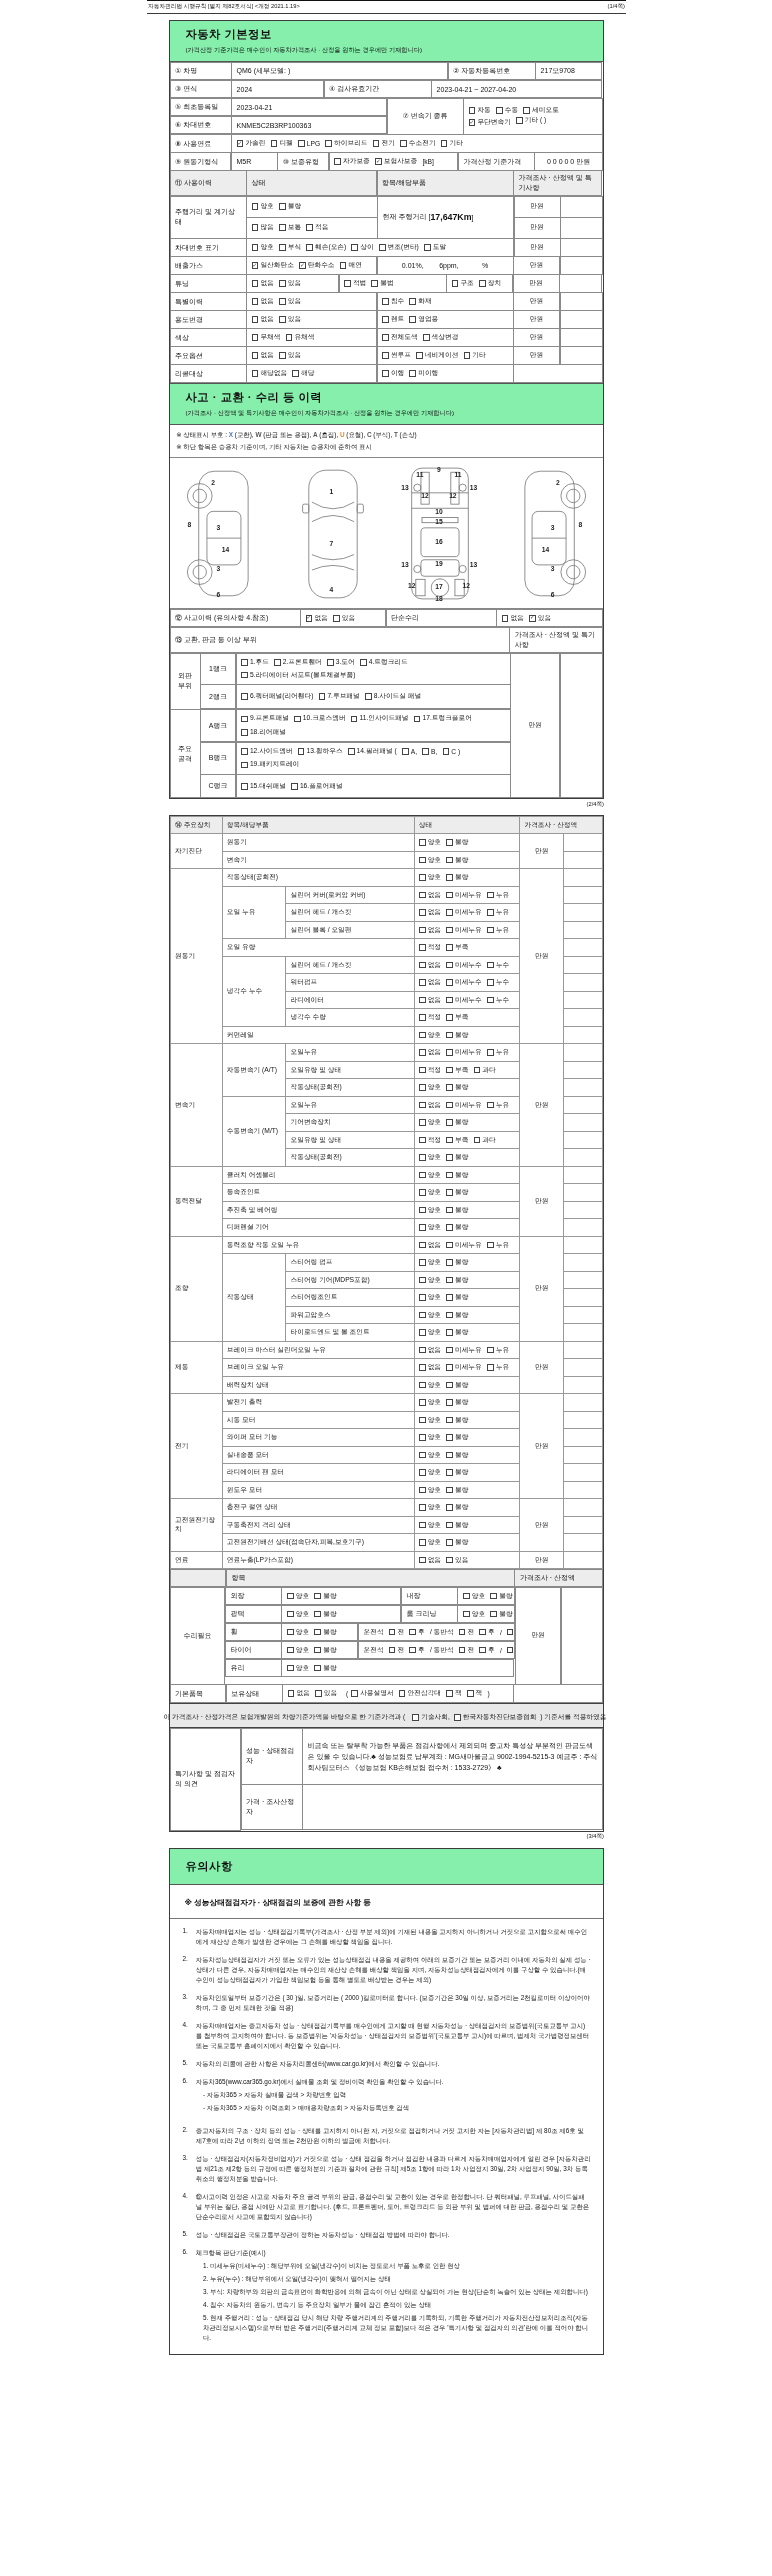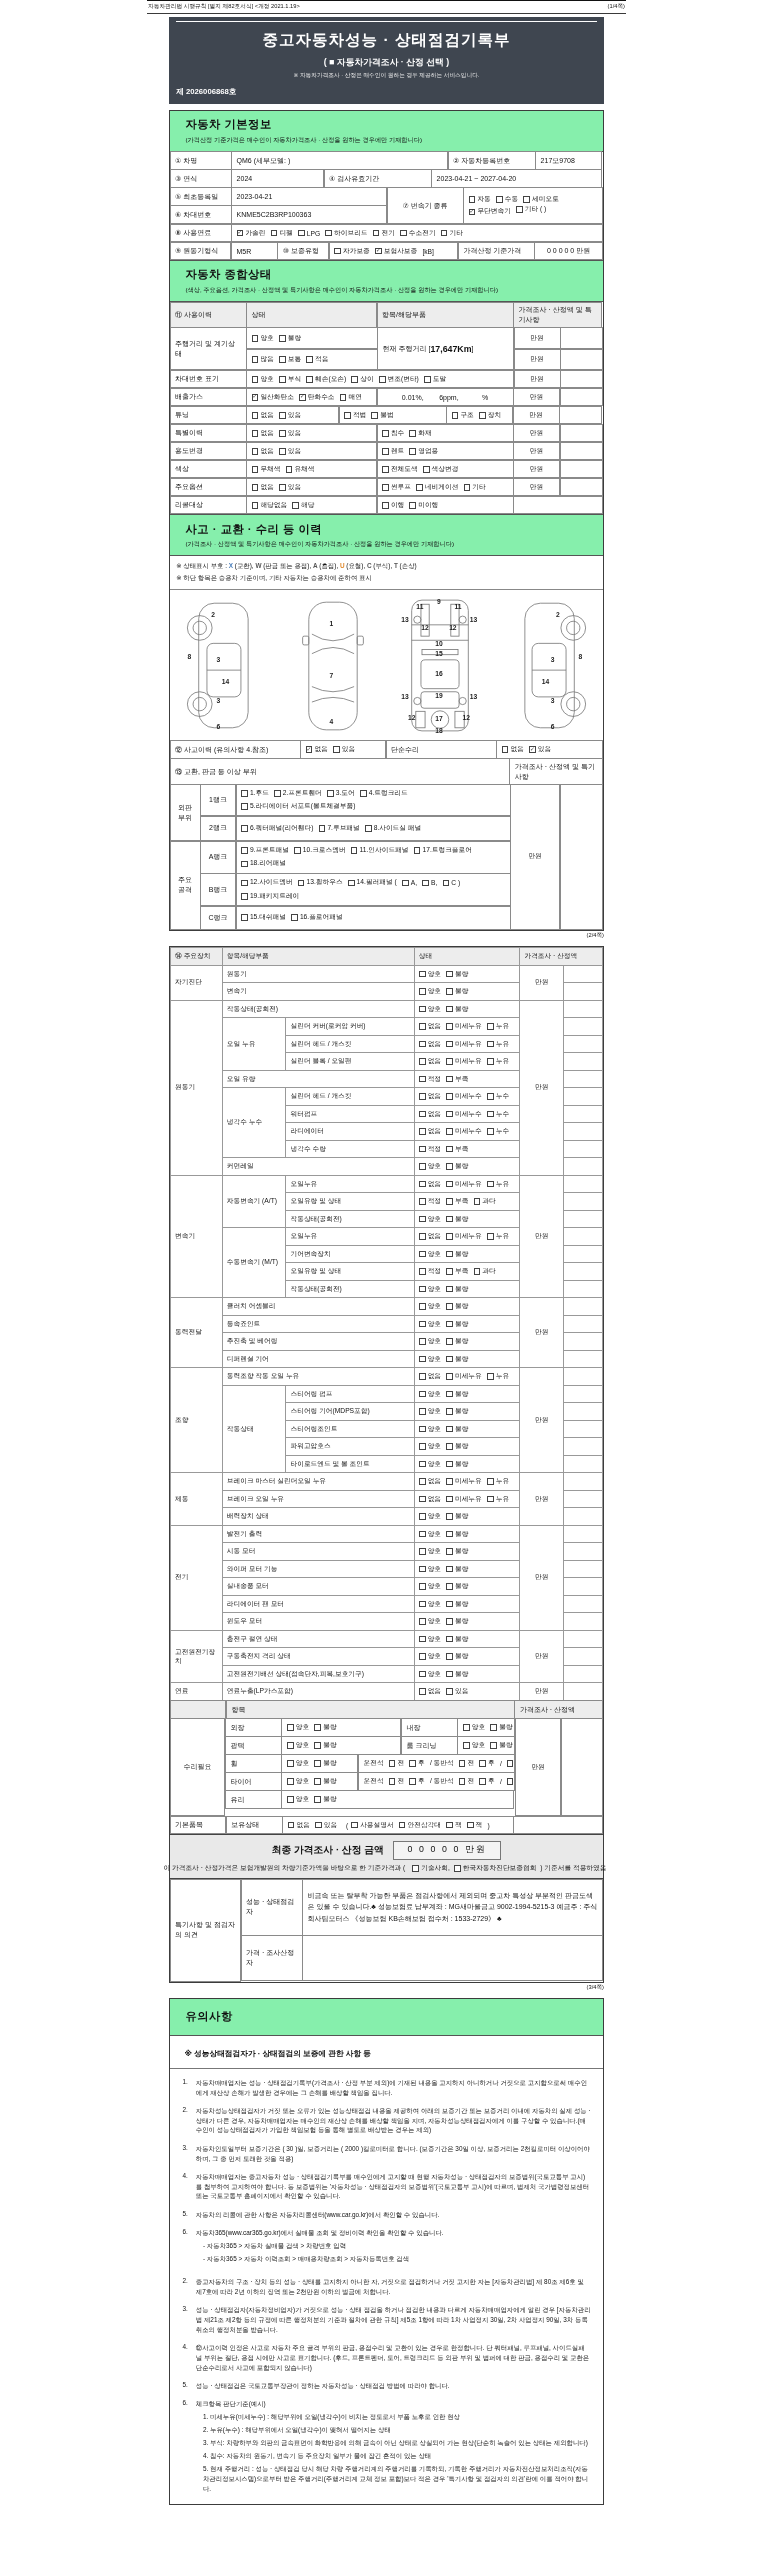--- a/index.html
+++ b/index.html
@@ -73,27 +73,20 @@
 </head>
 <body>
 
 <div class="meta">
   <span>자동차관리법 시행규칙 [별지 제82호서식] &lt;개정 2021.1.19&gt;</span>
   <span>(1/4쪽)</span>
 </div>
 
 <div class="sheet">
 
-  <div class="banner">
-    <div class="banner-stripe"></div>
-    <div class="banner-title">중고자동차성능 · 상태점검기록부</div>
-    <div class="banner-sub">( ■ 자동차가격조사 · 산정 선택 )</div>
-    <div class="banner-note">※ 자동차가격조사 · 산정은 매수인이 원하는 경우 제공하는 서비스입니다.</div>
-    <div class="banner-doc">제 2026006868호</div>
-  </div>
 
   <div class="sec">
     <div class="band">
       <div class="band-title">자동차 기본정보</div>
       <div class="band-sub">(가격산정 기준가격은 매수인이 자동차가격조사 · 산정을 원하는 경우에만 기재합니다)</div>
     </div>
 
     <div class="fr">
       <div class="fc lab" style="width:62px">① 차명</div>
       <div class="fc" style="width:217px">QM6 (세부모델: )</div>
@@ -183,24 +176,20 @@
           <span class="cb">
             <span class="bx">✓</span>
             <span class="cbl">보험사보증</span>
           </span>
           <span class="cbtxt">[kB]</span>
         </div>
       <div class="fc lab" style="width:77px">가격산정 기준가격</div>
       <div class="fc ctr" style="width:69px">0 0 0 0 0 만원</div>
     </div>
 
-    <div class="band mid-band">
-      <div class="band-title">자동차 종합상태</div>
-      <div class="band-sub">(색상, 주요옵션, 가격조사 · 산정액 및 특기사항은 매수인이 자동차가격조사 · 산정을 원하는 경우에만 기재합니다)</div>
-    </div>
 
     <div class="fr">
       <div class="fc lab hd" style="width:77px">⑪ 사용이력</div>
       <div class="fc hd" style="width:131px">상태</div>
       <div class="fc hd" style="width:137px">항목/해당부품</div>
       <div class="fc hd" style="width:89px">가격조사 · 산정액 및 특기사항</div>
     </div>
 
     <div class="fr">
       <div class="fc lab" style="width:77px;min-height:43px">주행거리 및 계기상태</div>
@@ -1443,24 +1432,20 @@
           <span class="cb">
             <span class="bx"></span>
             <span class="cbl">잭</span>
           </span>
           <span class="cbtxt">)</span>
         </div>
       <div class="fc" style="width:90px"></div>
     </div>
 
     <div class="final-band">
-      <div class="final-line">
-        <span class="final-label">최종 가격조사 · 산정 금액</span>
-        <span class="final-value">0  0  0  0  0 만원</span>
-      </div>
       <div class="final-note">
           <span class="cbtxt">이 가격조사 · 산정가격은 보험개발원의 차량기준가액을 바탕으로 한 기준가격과 ( </span>
           <span class="cb">
             <span class="bx"></span>
             <span class="cbl">기술사회,</span>
           </span>
           <span class="cb">
             <span class="bx"></span>
             <span class="cbl">한국자동차진단보증협회</span>
           </span>

